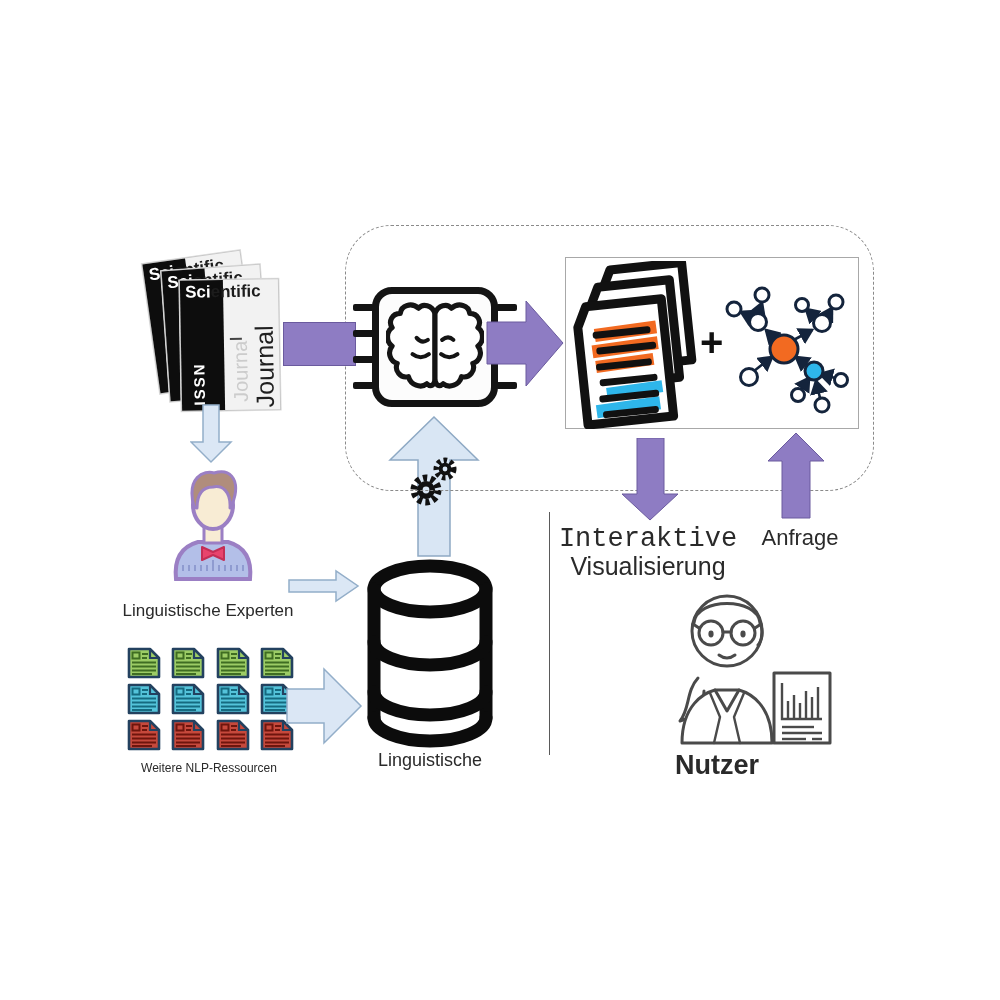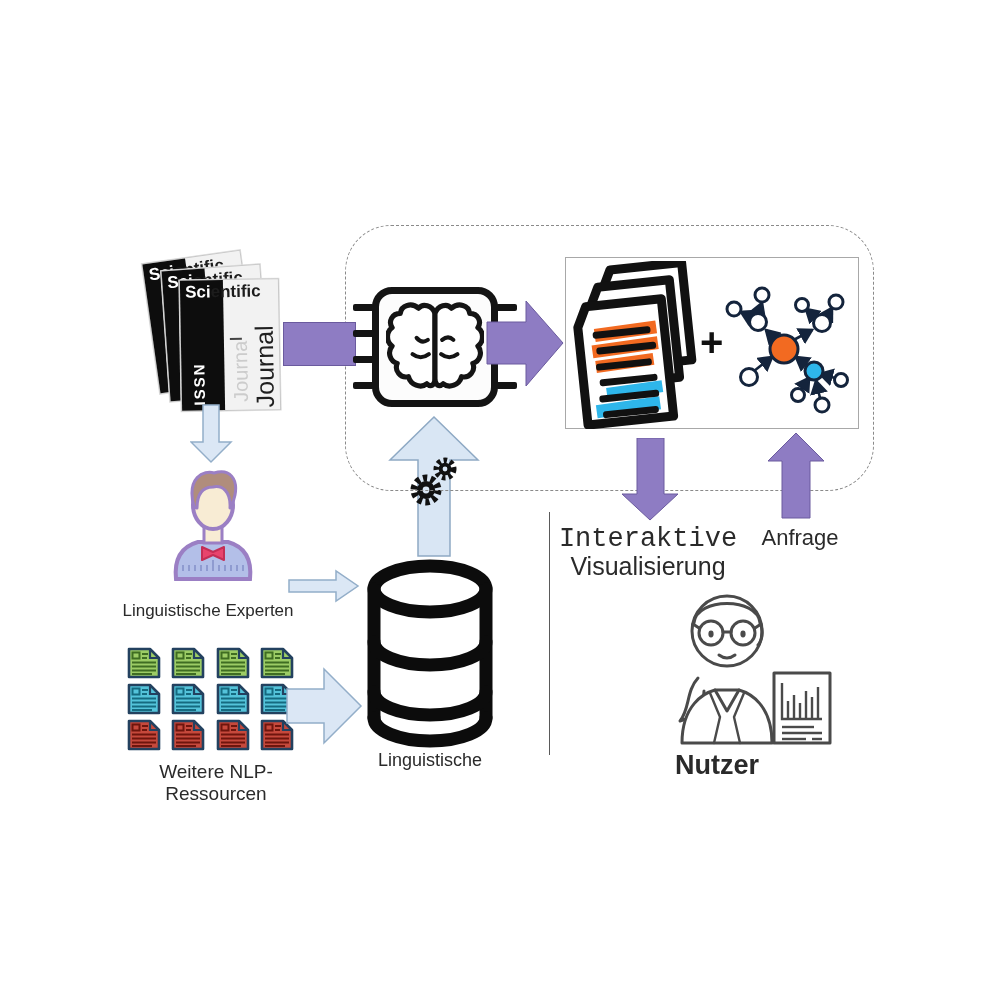--- a/index.html
+++ b/index.html
@@ -24,21 +24,21 @@
                  letter-spacing:2px;}
   .journal .jside{position:absolute;right:0px;bottom:2px;color:#1f1f1f;font-size:25px;font-weight:500;}
   .journal .jside-faint{position:absolute;right:27px;bottom:8px;color:#cccccc;font-size:20px;}
   .journal .jdash{position:absolute;left:49px;top:58px;width:12px;height:2px;background:#444;}
   .j1{left:0;top:4px;transform:rotate(-8deg);}
   .j2{left:15px;top:15px;transform:rotate(-4deg);}
   .j3{left:30px;top:27px;transform:rotate(-1deg);}
   
   .lbl{position:absolute;text-align:center;color:#2a2a2a;}
   #lbl-experts{left:108px;top:586px;width:200px;font-size:17px;margin-top:15px;}
-  #lbl-resources{left:110px;top:761px;width:212px;font-size:19px;}
+  #lbl-resources{left:103px;top:761px;width:212px;font-size:12px;}
   #lbl-training{left:354px;top:750px;width:152px;font-size:18px;}
   #lbl-inter1{left:558px;top:524px;width:180px;font-size:27px;font-family:Liberation Mono, monospace;}
   #lbl-inter2{left:548px;top:552px;width:200px;font-size:25px;}
   #lbl-anfrage{left:725px;top:525px;width:150px;font-size:22px;}
   #lbl-nutzer{left:647px;top:750px;width:140px;font-size:27px;font-weight:bold;}
   
   #purple-rect{left:283px;top:322px;width:71px;height:42px;background:#8e7cc3;border:1px solid #6a5a9e;}
   
   #brain-chip{left:372px;top:287px;width:112px;height:106px;background:#fcfcfc;border:7px solid #141414;
               border-radius:20px;}

